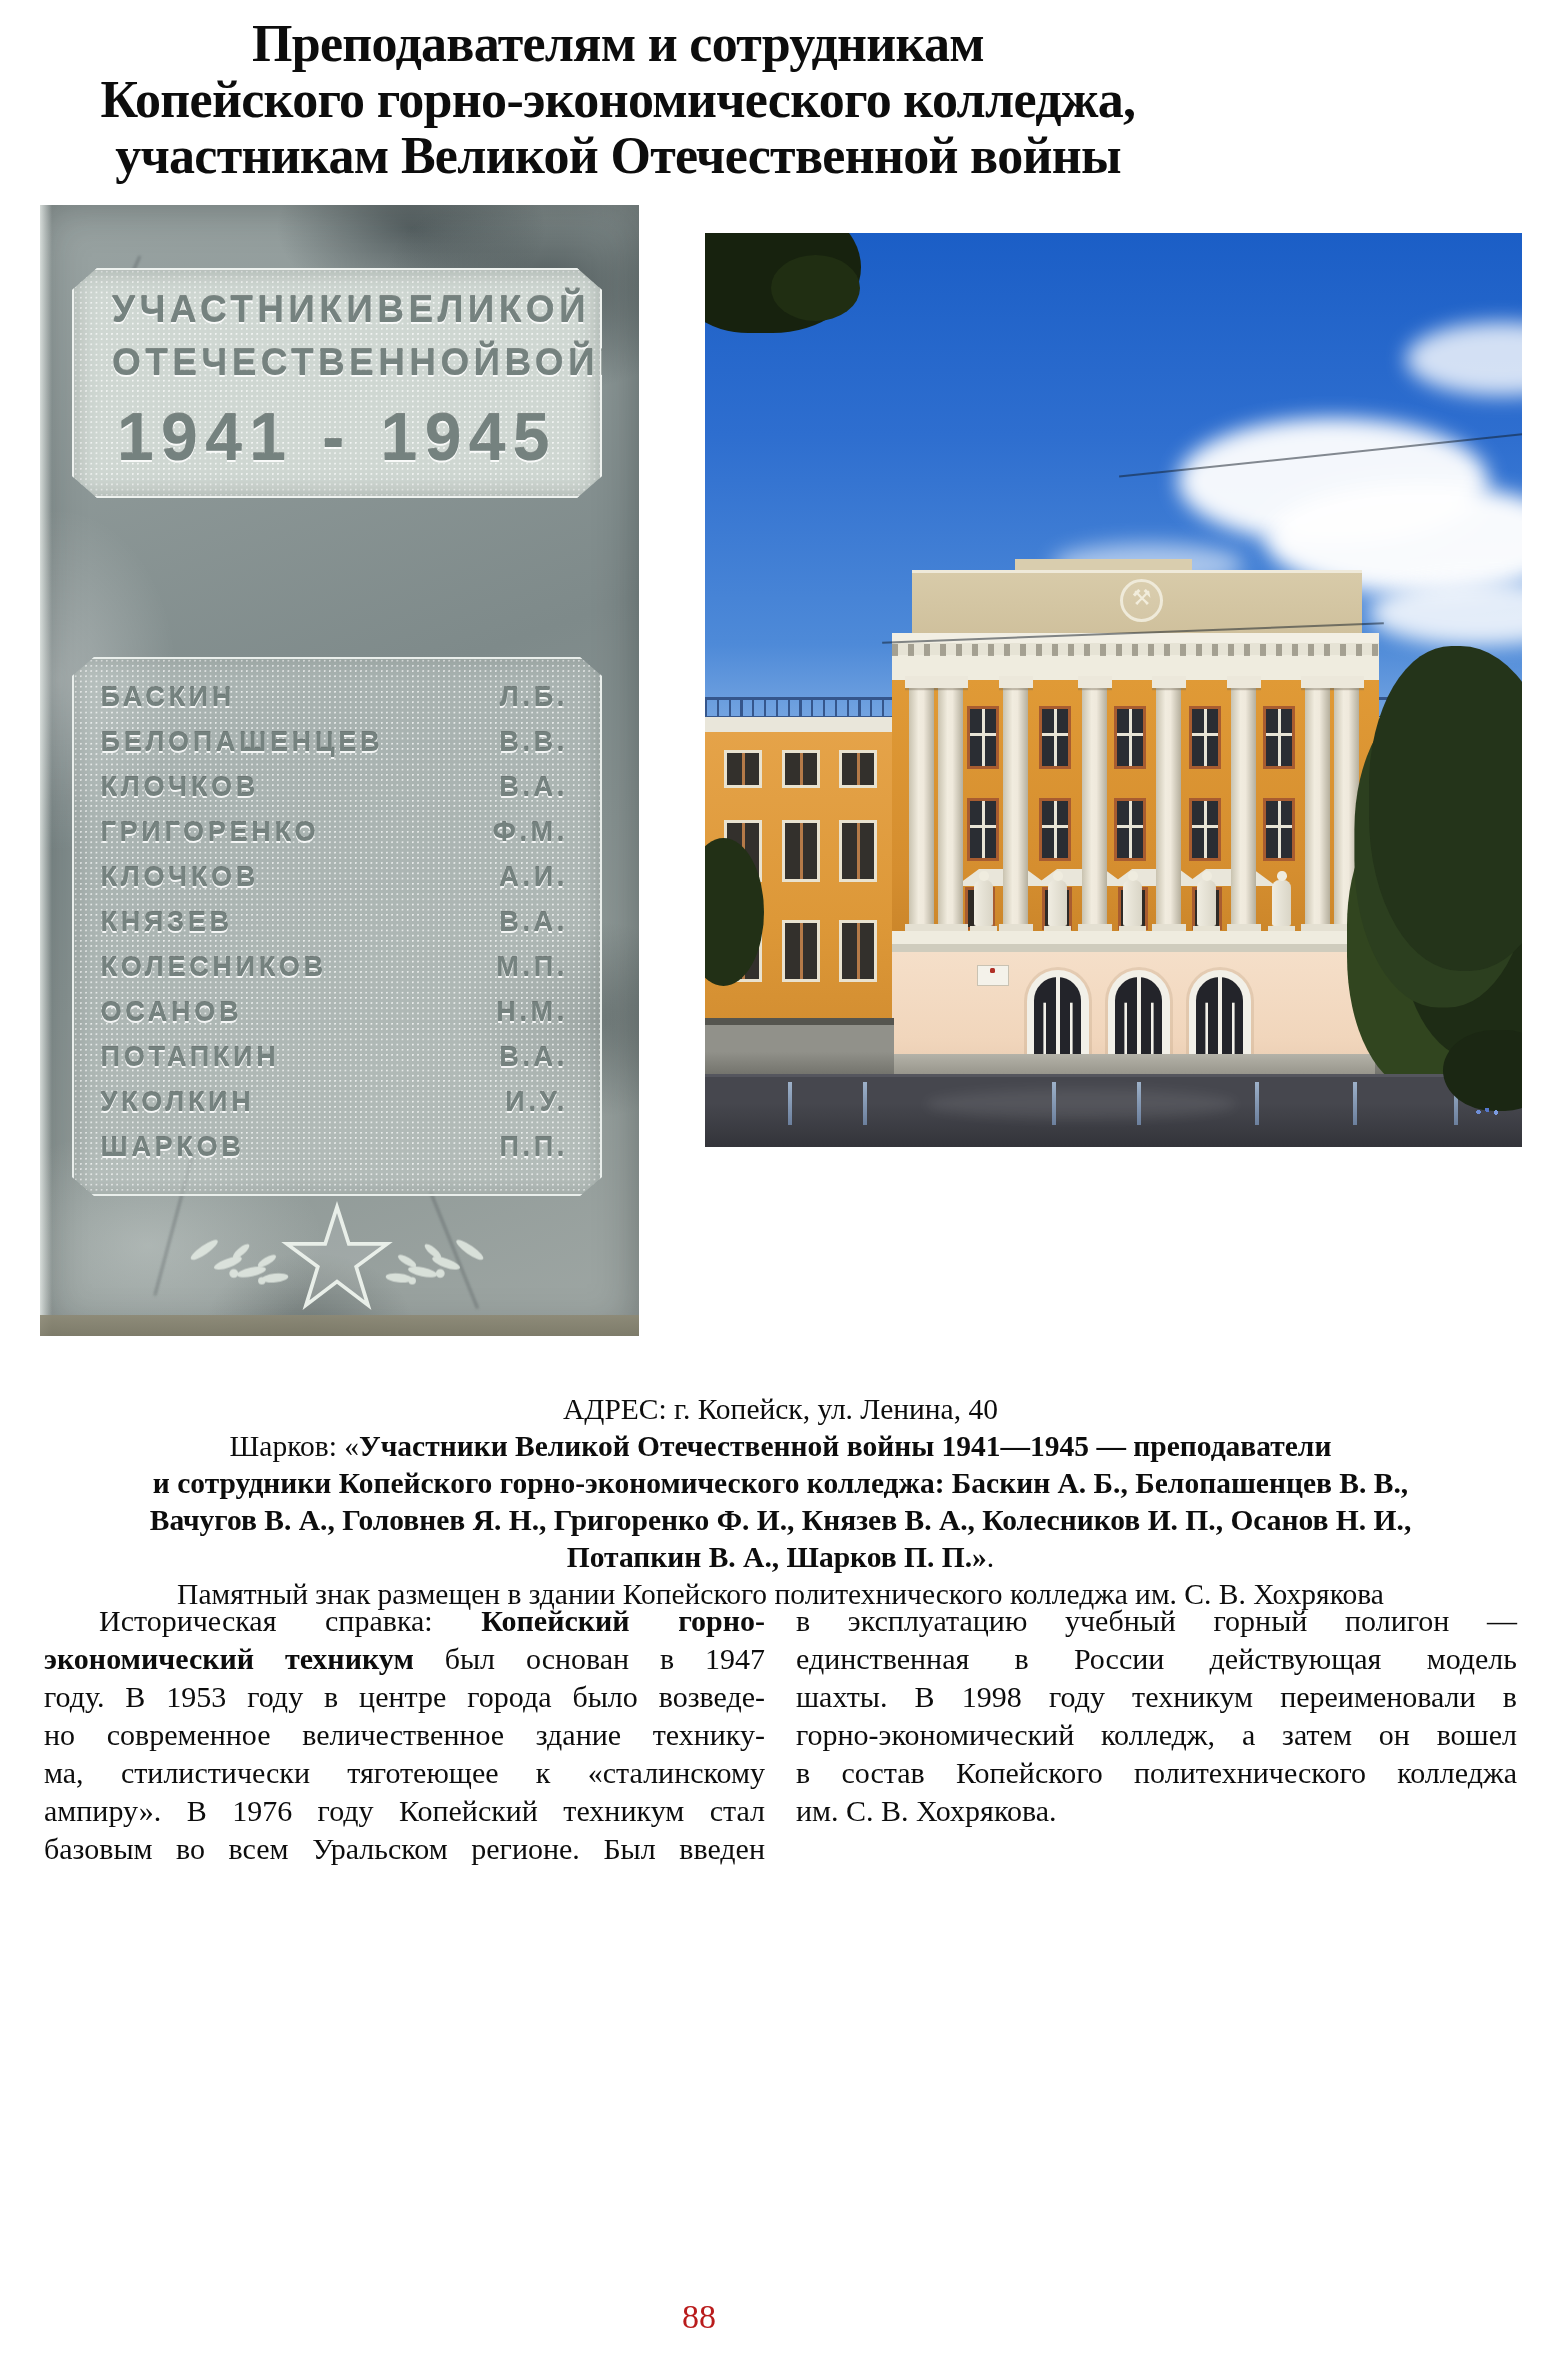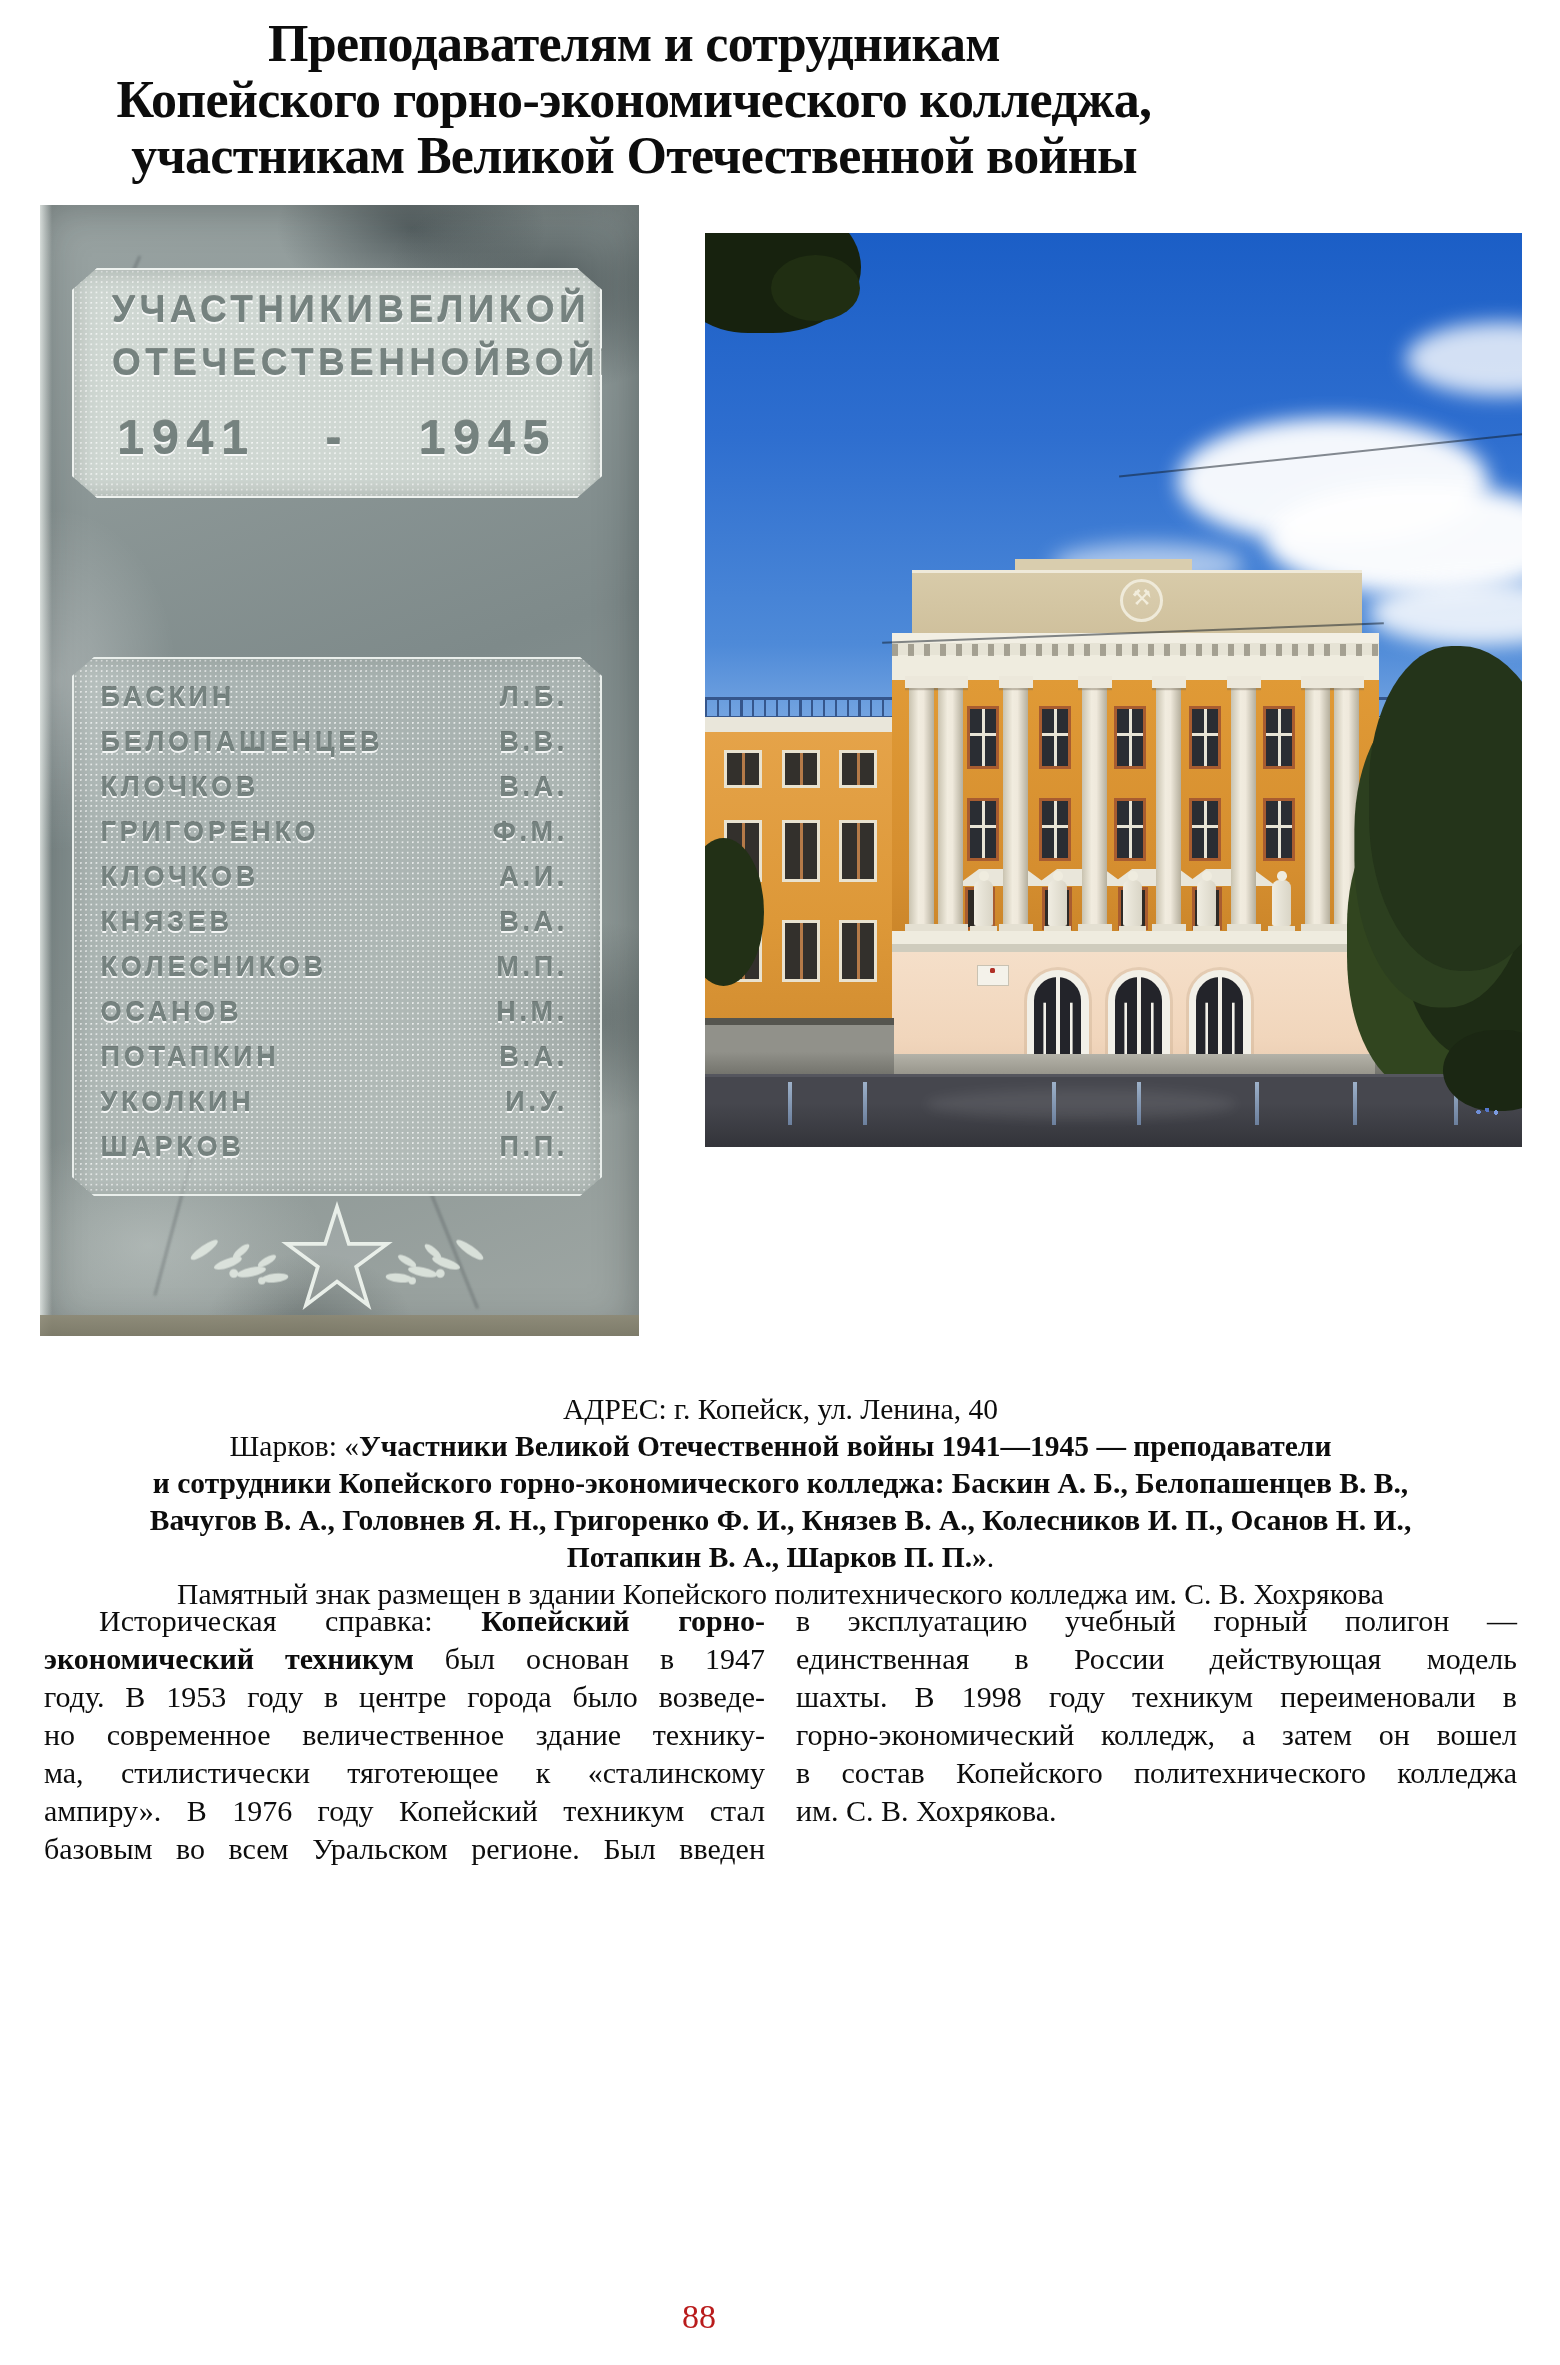--- a/index.html
+++ b/index.html
@@ -1,21 +1,21 @@
 <!DOCTYPE html>
 <html style="font-size:11.8px"><head>
 <meta charset="utf-8">
 <style>
   html,body{margin:0;padding:0;background:#ffffff;}
   #page{position:relative;width:1561px;height:2366px;background:#ffffff;overflow:hidden;
         font-family:"Liberation Serif", serif;color:#111;}
 
   
   #title{position:absolute;top:16px;left:0;width:1236px;text-align:center;
-         font-weight:bold;font-size:52px;line-height:56px;letter-spacing:-0.7px;color:#0d0d0d;padding-left:16px;}
+         font-weight:bold;font-size:52px;line-height:56px;letter-spacing:-0.7px;color:#0d0d0d;}
 
   
   #plaque{position:absolute;left:40px;top:205px;width:599px;height:1131px;overflow:hidden;
     background:
       radial-gradient(ellipse 236px 155px at 85% 7%, rgba(35,45,47,.55), transparent 70%),
       radial-gradient(ellipse 192px 118px at 62% 2%, rgba(28,38,42,.5), transparent 70%),
       radial-gradient(ellipse 170px 244px at 3% 42%, rgba(255,255,255,.28), transparent 70%),
       radial-gradient(ellipse 251px 170px at 18% 92%, rgba(225,231,228,.35), transparent 70%),
       radial-gradient(ellipse 192px 140px at 92% 72%, rgba(55,65,66,.38), transparent 70%),
       radial-gradient(ellipse 148px 103px at 45% 99%, rgba(50,58,58,.3), transparent 70%),
@@ -36,21 +36,21 @@
   #plq-header{position:absolute;left:32px;top:63px;width:530px;height:230px;
       background-color:#cfd7d2;border:2.2px solid #eef2ef;
       clip-path:polygon(25px 0,505px 0,530px 22px,530px 208px,505px 230px,25px 230px,0 208px,0 22px);
       box-shadow:inset 0 0 22px rgba(90,100,98,.4);padding:0;box-sizing:border-box;}
   .engr{font-family:"Liberation Sans", sans-serif;font-weight:bold;color:#75827f;
         text-shadow:0 1.5px 0 rgba(255,255,255,.85), 0 -0.7px 0 rgba(70,80,78,.6);}
   .spread{display:flex;justify-content:space-between;}
   .spread.center{justify-content:center;}
   #plq-h1,#plq-h2{font-size:37px;line-height:53px;letter-spacing:4.4px;margin:0 38px;}
   #plq-h1{margin-top:13.3px;}
-  #plq-hnum{font-size:49px;line-height:87px;letter-spacing:7.4px;margin:4.4px 43px 0 43px;}
+  #plq-hnum{font-size:66px;line-height:87px;letter-spacing:7.4px;margin:4.4px 43px 0 43px;}
   #plq-sub{position:absolute;left:62px;top:292px;width:471px;}
   #plq-sub .sub-line{font-size:23px;line-height:33px;letter-spacing:3px;color:#dde4e0;
       text-shadow:0 -0.7px 0 rgba(60,70,68,.7),0 0.7px 0.7px rgba(255,255,255,.5);
       font-family:"Liberation Sans", sans-serif;font-weight:bold;}
   #plq-names{position:absolute;left:32px;top:452px;width:530px;height:539px;
       background-color:rgba(210,218,214,.5);border:2.2px solid #e9eeeb;
       clip-path:polygon(22px 0,508px 0,530px 19px,530px 520px,508px 539px,22px 539px,0 520px,0 19px);
       box-shadow:inset 0 0 19px rgba(90,100,98,.35);box-sizing:border-box;padding:16px 32px 0 26.6px;}
   .name-row{display:flex;justify-content:space-between;height:45px;align-items:center;}
   .name-row span{font-size:27px;letter-spacing:3.7px;}

